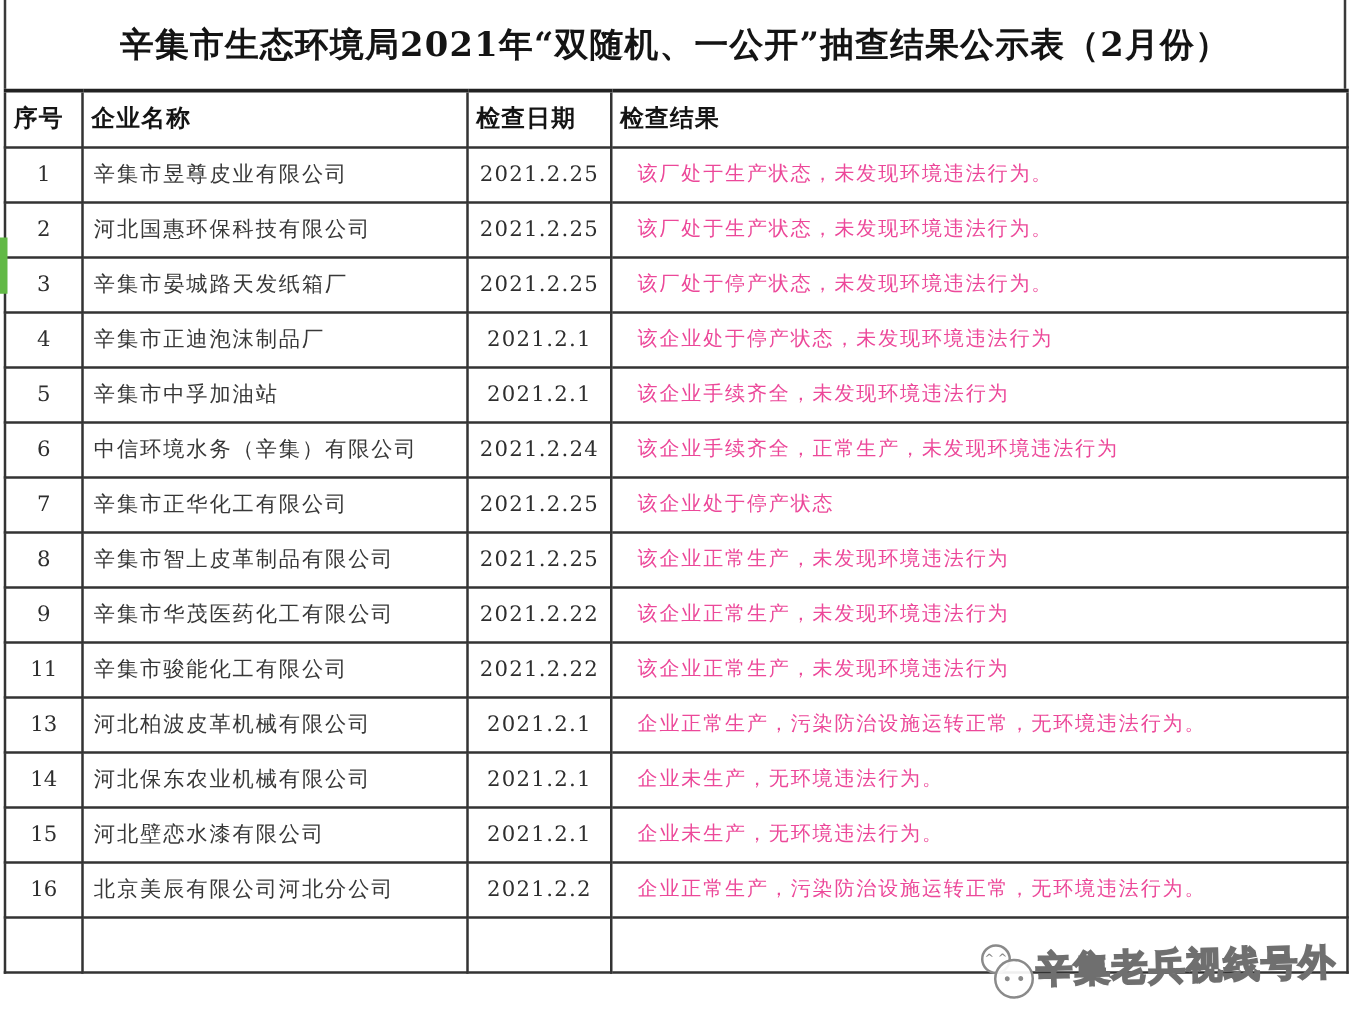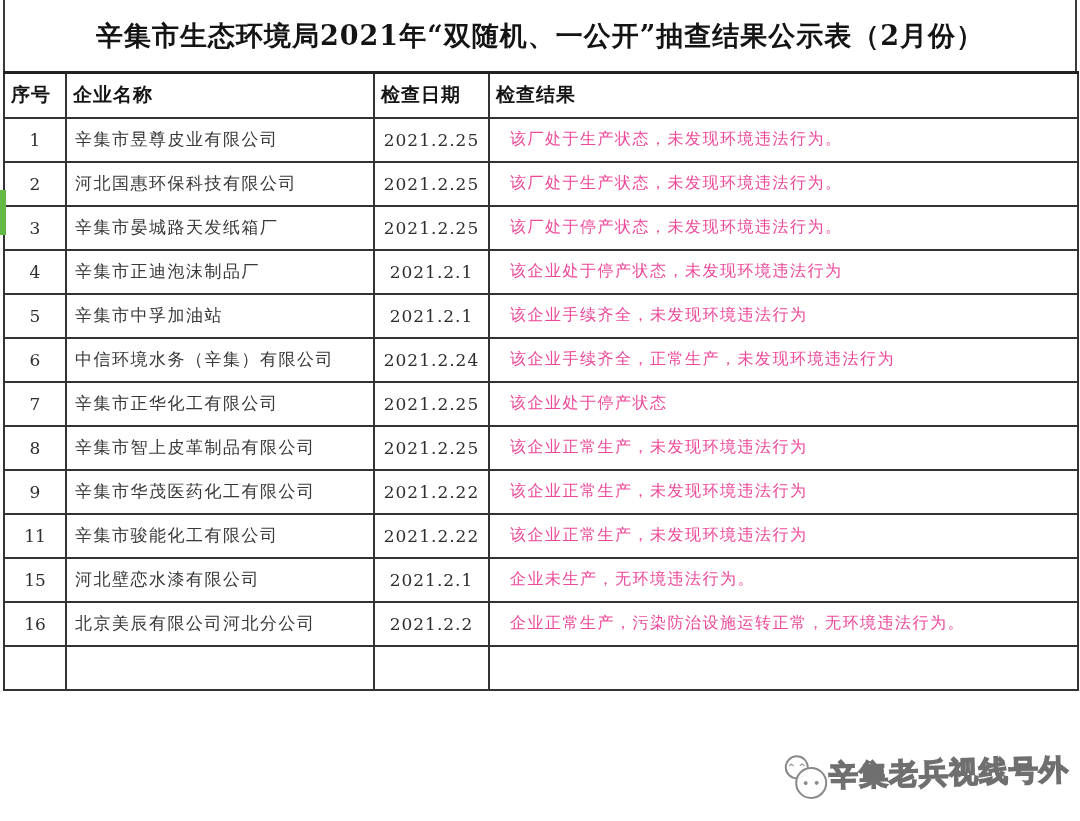--- a/index.html
+++ b/index.html
@@ -160,20 +160,32 @@
         <td class="date">2021.2.22</td>
         <td class="result">该企业正常生产，未发现环境违法行为</td>
       </tr>
       <tr>
         <td class="seq">11</td>
         <td class="company">辛集市骏能化工有限公司</td>
         <td class="date">2021.2.22</td>
         <td class="result">该企业正常生产，未发现环境违法行为</td>
       </tr>
       <tr>
+        <td class="seq">13</td>
+        <td class="company">河北柏波皮革机械有限公司</td>
+        <td class="date">2021.2.1</td>
+        <td class="result">企业正常生产，污染防治设施运转正常，无环境违法行为。</td>
+      </tr>
+      <tr>
+        <td class="seq">14</td>
+        <td class="company">河北保东农业机械有限公司</td>
+        <td class="date">2021.2.1</td>
+        <td class="result">企业未生产，无环境违法行为。</td>
+      </tr>
+      <tr>
         <td class="seq">15</td>
         <td class="company">河北壁恋水漆有限公司</td>
         <td class="date">2021.2.1</td>
         <td class="result">企业未生产，无环境违法行为。</td>
       </tr>
       <tr>
         <td class="seq">16</td>
         <td class="company">北京美辰有限公司河北分公司</td>
         <td class="date">2021.2.2</td>
         <td class="result">企业正常生产，污染防治设施运转正常，无环境违法行为。</td>

